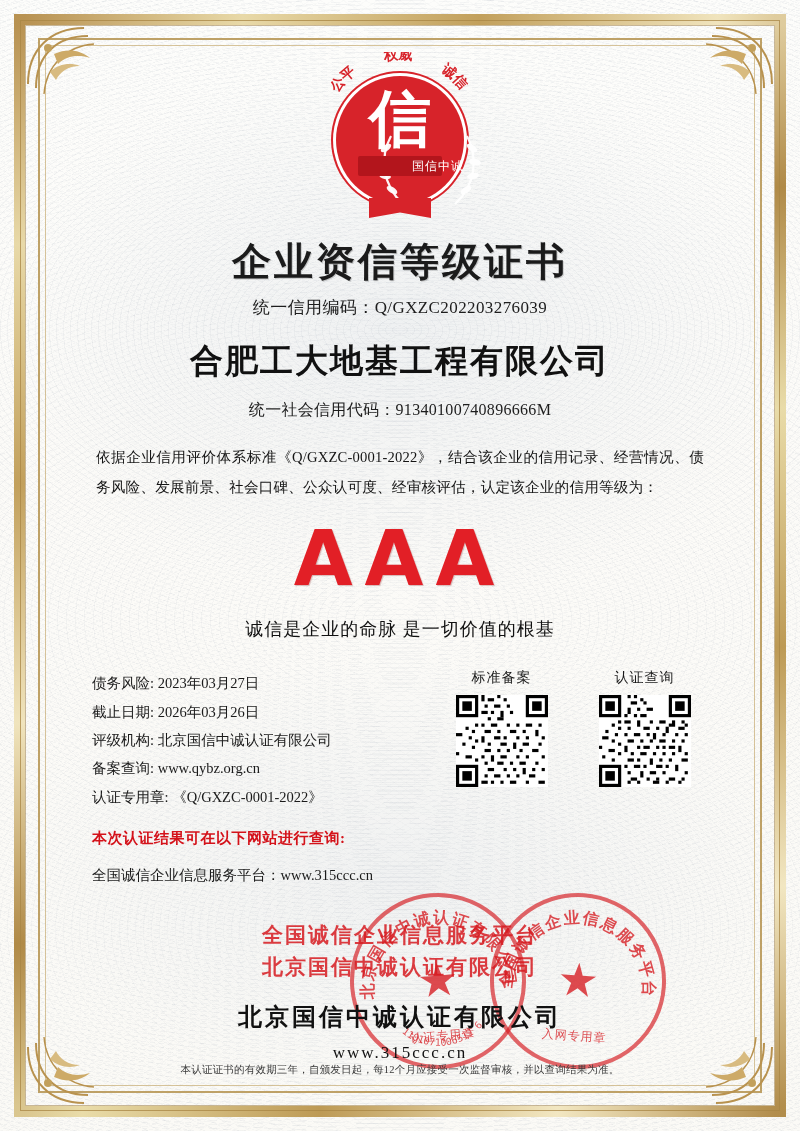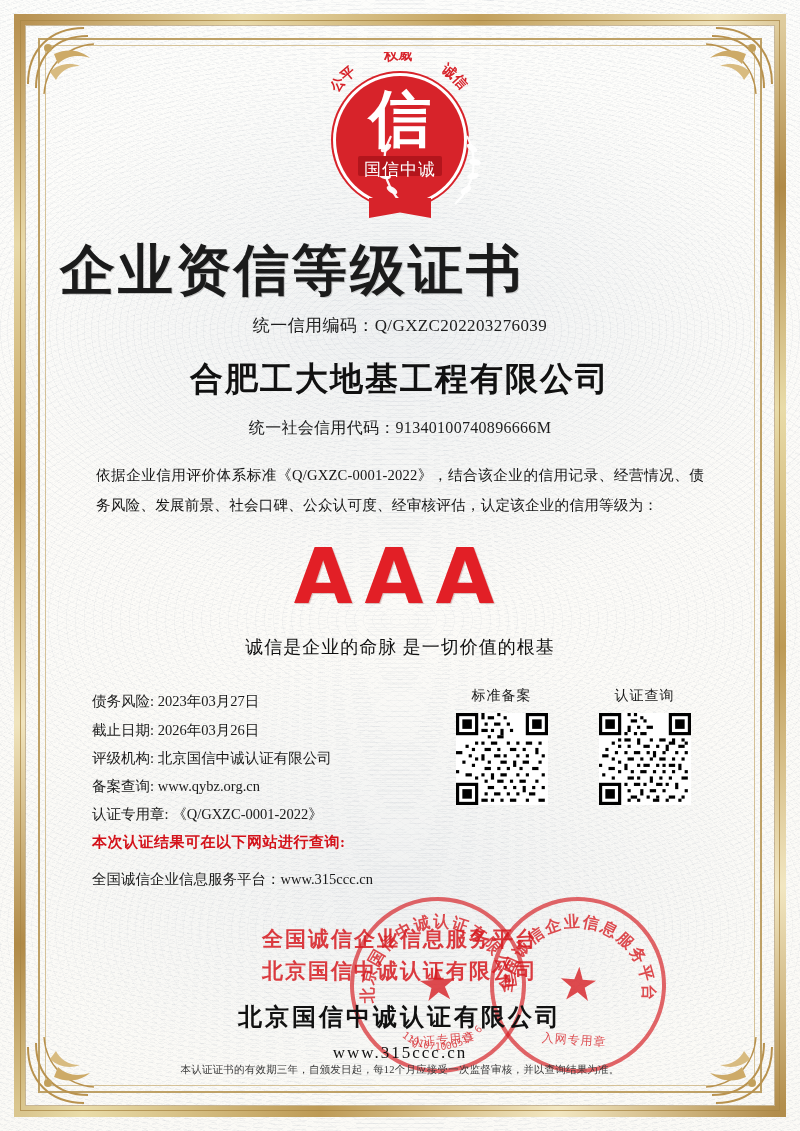--- a/index.html
+++ b/index.html
@@ -110,23 +110,23 @@
     color: #ffffff;
     font-size: 62px;
     line-height: 62px;
     font-weight: bold;
     font-family: "Liberation Serif", "DejaVu Serif", serif;
   }
   .emblem-sub {
     position: absolute;
     left: 0; right: 0;
     top: 82px;
-    text-align: center;
+    text-align: right;
     color: #ffffff;
-    font-size: 17px;
+    font-size: 12px;
     letter-spacing: 1px;
   }
   .emblem-sub-bar {
     position: absolute;
     left: 22px; right: 22px;
     top: 80px;
     height: 20px;
     background: #b3151c;
     border-radius: 2px;
   }
@@ -140,22 +140,22 @@
     clip-path: polygon(0 0, 100% 0, 100% 100%, 50% 72%, 0 100%);
   }
   .laurel {
     position: absolute;
     left: 29px; top: 24px;
     width: 128px; height: 128px;
   }
 
   
   .main-title {
-    text-align: left;
-    font-size: 55px;
+    text-align: center;
+    font-size: 39px;
     line-height: 1.12;
     font-weight: bold;
     letter-spacing: 3px;
     color: #1b1b1b;
     margin-top: 16px;
     text-shadow: 1px 1px 0 rgba(0,0,0,0.18);
   }
   .code-line {
     text-align: center;
     font-size: 17px;
@@ -236,21 +236,21 @@
     margin-bottom: 8px;
     letter-spacing: 1px;
   }
   .qr-img {
     width: 92px;
     height: 92px;
     background-color: #ffffff;
   }
 
   .notice {
-    margin-top: 4px;
+    margin-top: 18px;
     padding-left: 32px;
     font-size: 15px;
     font-weight: bold;
     color: #d4121a;
     letter-spacing: 0.5px;
   }
   .platform {
     margin-top: 18px;
     padding-left: 32px;
     font-size: 14.5px;

